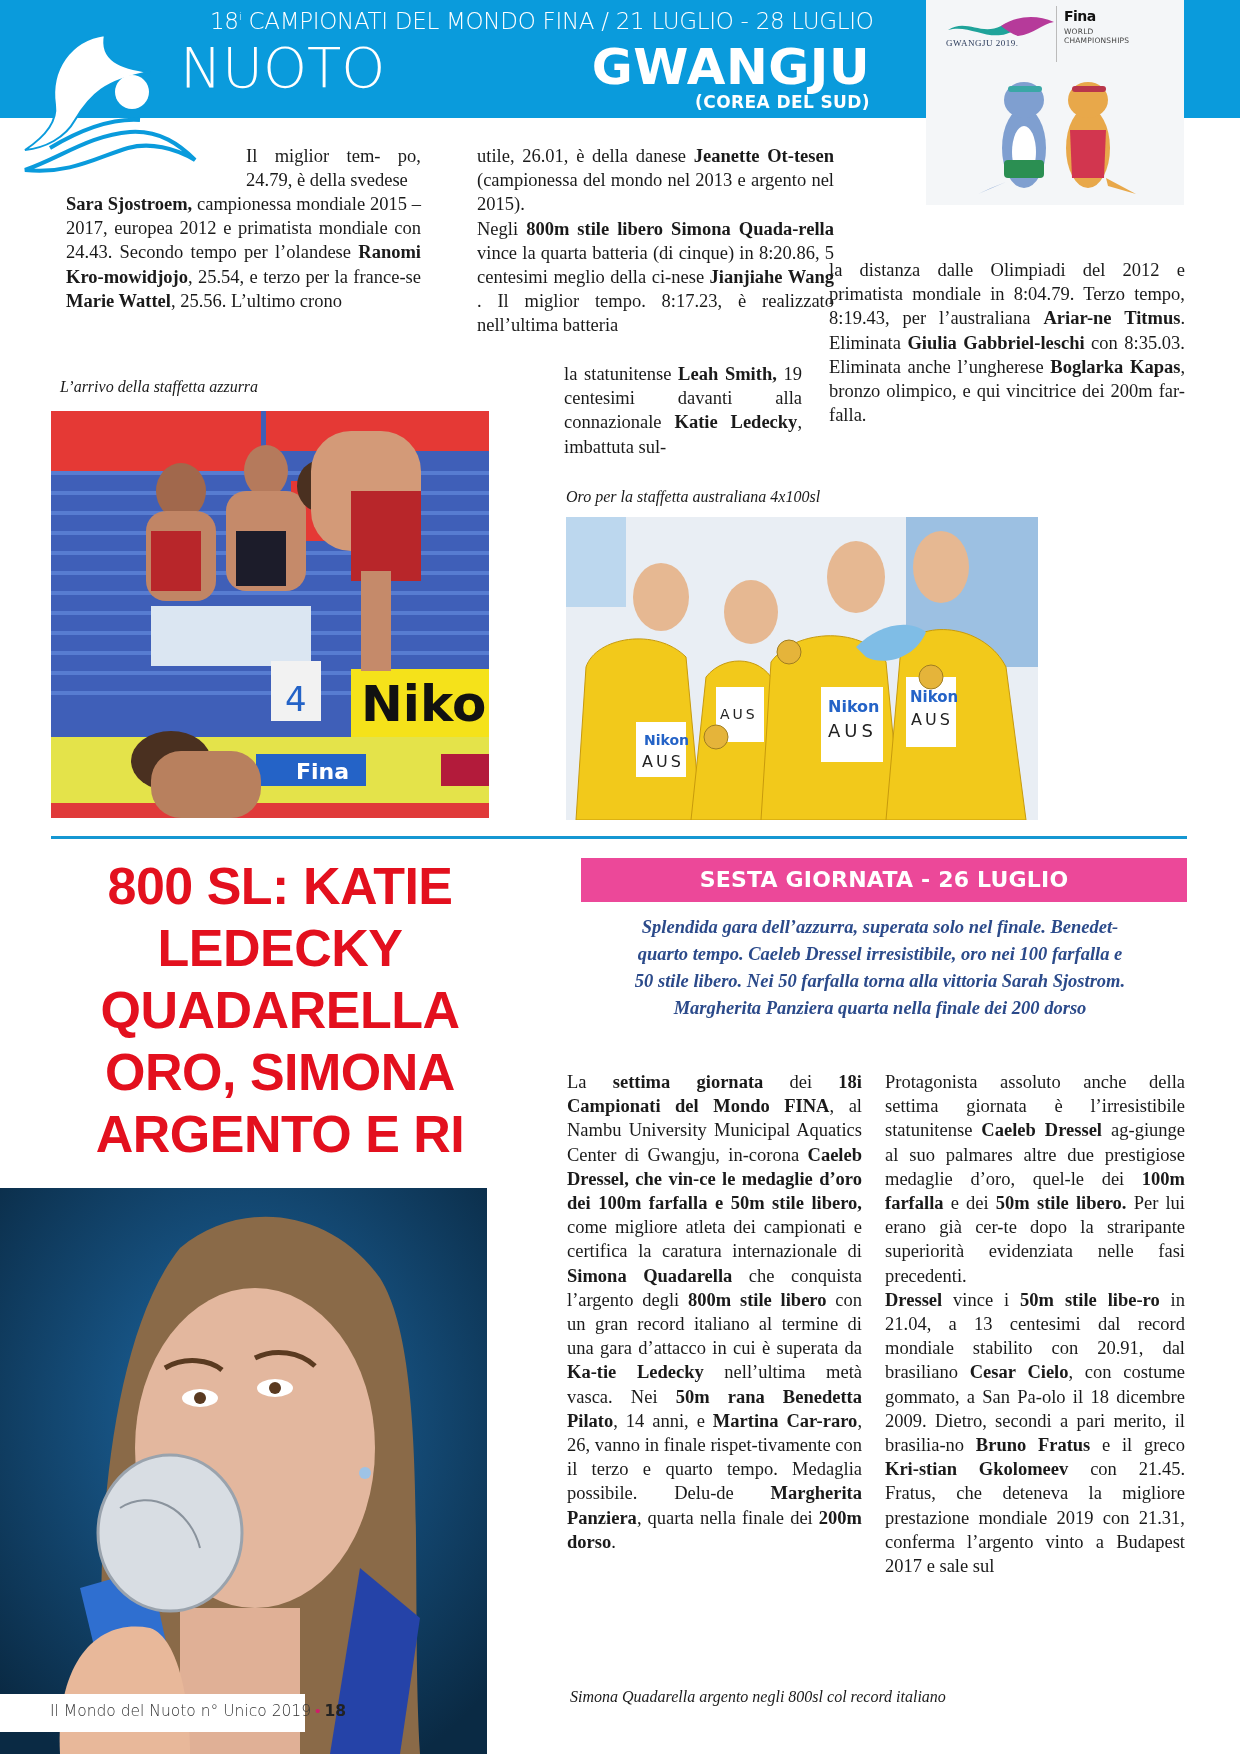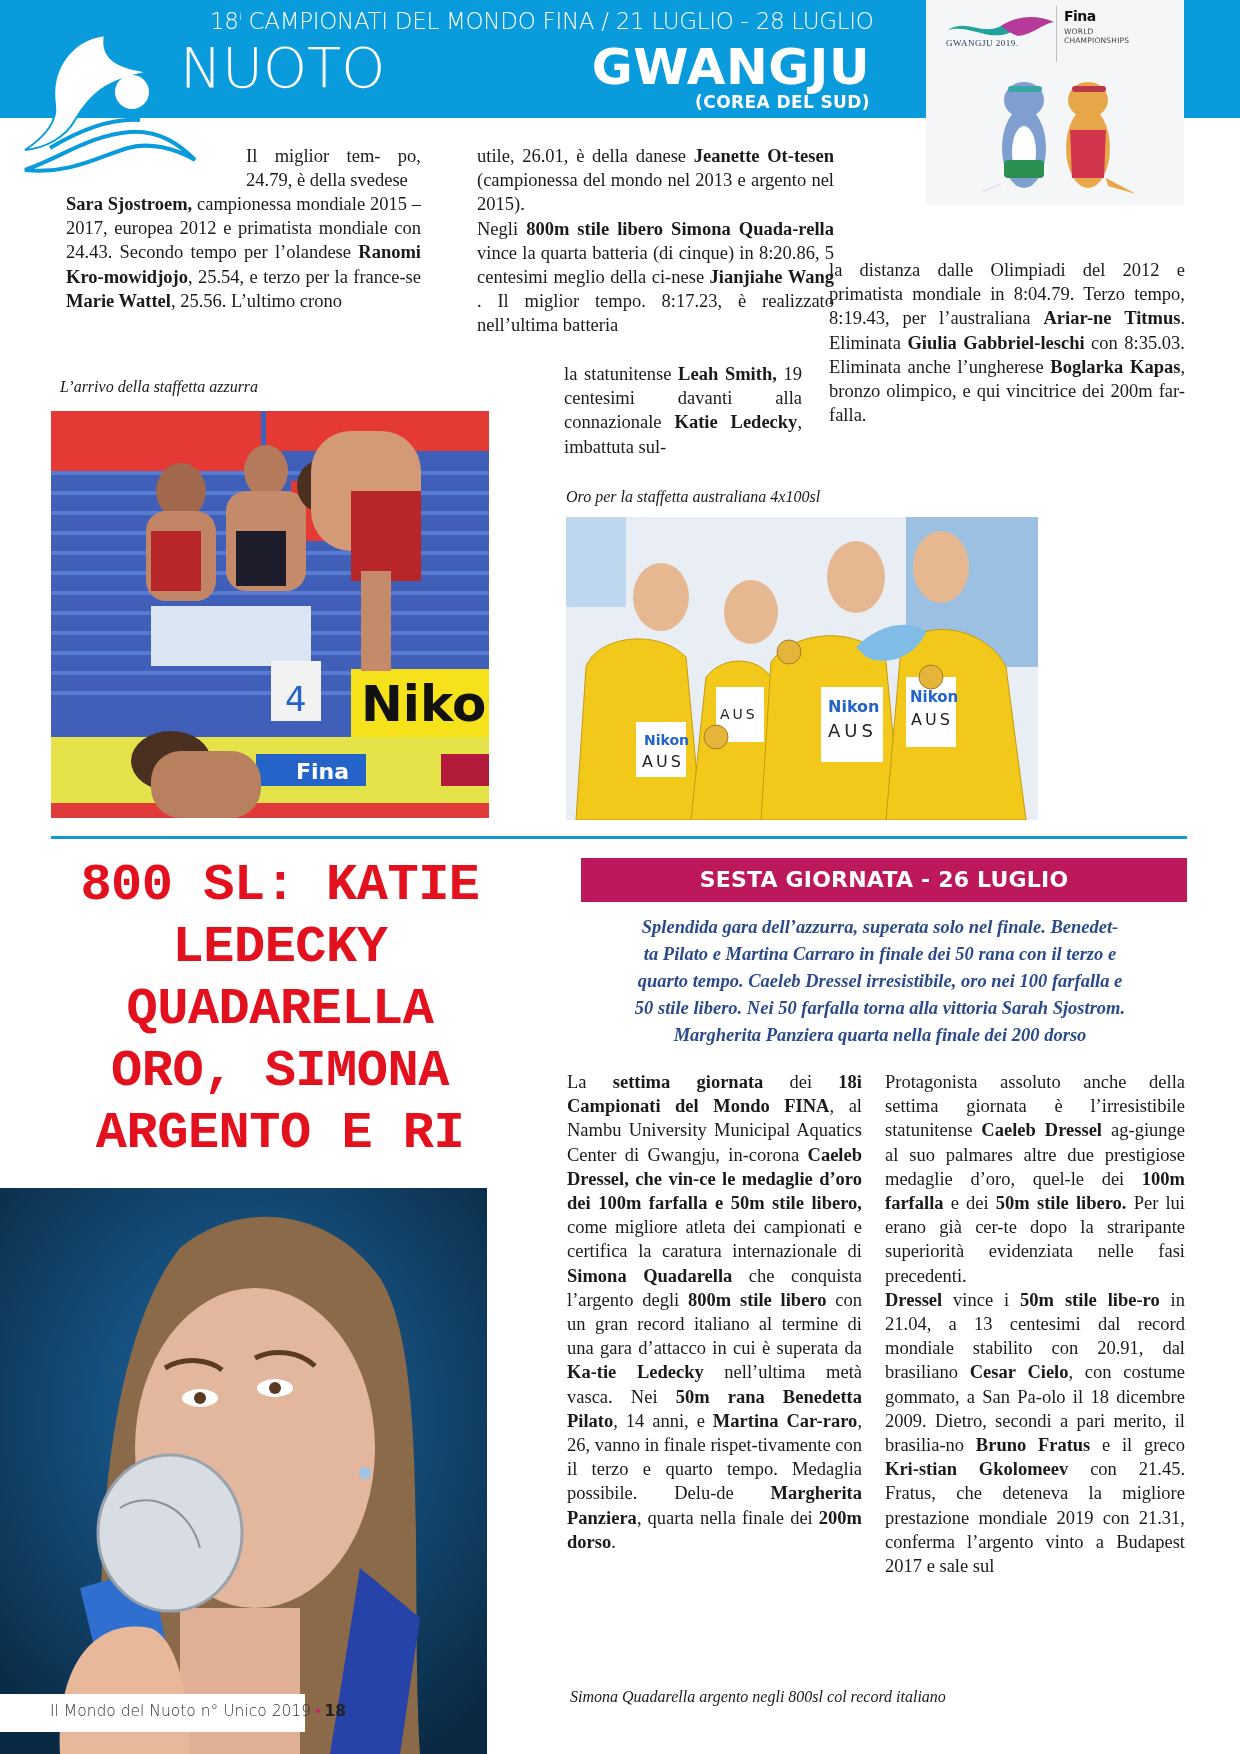--- a/index.html
+++ b/index.html
@@ -28,24 +28,24 @@
   .txt b { font-weight: 700; }
   .caption { position: absolute; font-style: italic; font-size: 16px; color: #1a1a1a; white-space: nowrap; }
 
   
   .photo { position: absolute; overflow: hidden; }
   .photo svg { display: block; width: 100%; height: 100%; }
 
   .rule { position: absolute; height: 3px; background: #1597d2; }
 
   
-  .headline { position: absolute; left: 60px; top: 855px; width: 440px; text-align: center; color: #e3101e; font-family: Liberation Mono, monospace; font-weight: 700; font-size: 52px; line-height: 62px; letter-spacing: -0.5px; }
+  .headline { position: absolute; left: 60px; top: 855px; width: 440px; text-align: center; color: #e3101e; font-family: Liberation Sans, sans-serif; font-weight: 700; font-size: 52px; line-height: 62px; letter-spacing: -0.5px; }
   .headline span { display: block; }
 
-  .section-bar { position: absolute; left: 581px; top: 858px; width: 606px; height: 44px; background: #be185d; color: #fff; font-family: "DejaVu Sans", sans-serif; font-weight: 700; font-size: 22px; text-align: center; line-height: 44px; letter-spacing: 0.2px; }
+  .section-bar { position: absolute; left: 581px; top: 858px; width: 606px; height: 44px; background: #ec4899; color: #fff; font-family: "DejaVu Sans", sans-serif; font-weight: 700; font-size: 22px; text-align: center; line-height: 44px; letter-spacing: 0.2px; }
   .standfirst { position: absolute; left: 575px; top: 914px; width: 610px; text-align: center; color: #2b4a8a; font-style: italic; font-weight: 700; font-size: 18.5px; line-height: 27px; }
   .standfirst span { display: block; }
 
   .footer-strip { position: absolute; left: 0; top: 1694px; width: 305px; height: 38px; background: #fff; }
   .footer-text { position: absolute; left: 50px; top: 1702px; font-family: "DejaVu Sans", sans-serif; font-weight: 300; font-size: 15.5px; color: #333; white-space: nowrap; }
   .footer-dot { color: #d01c6a; margin: 0 4px; }
   .footer-page { font-weight: 700; color: #222; }
 </style>
 </head>
 <body>
@@ -206,21 +206,20 @@
   <span>LEDECKY</span>
   <span>QUADARELLA</span>
   <span>ORO, SIMONA</span>
   <span>ARGENTO E RI</span>
 </div>
 
 <div class="section-bar">SESTA GIORNATA - 26 LUGLIO</div>
 
 <div class="standfirst">
   <span>Splendida gara dell’azzurra, superata solo nel finale. Benedet-</span>
-  <span>ta Pilato e Martina Carraro in finale dei 50 rana con il terzo e</span>
   <span>quarto tempo. Caeleb Dressel irresistibile, oro nei 100 farfalla e</span>
   <span>50 stile libero. Nei 50 farfalla torna alla vittoria Sarah Sjostrom.</span>
   <span>Margherita Panziera quarta nella finale dei 200 dorso</span>
 </div>
 
 <div class="photo" style="left:0; top:1188px; width:487px; height:566px;">
   <svg viewBox="0 0 487 566" preserveAspectRatio="none">
     <defs>
       <radialGradient id="bgq" cx="50%" cy="40%" r="70%">
         <stop offset="0%" stop-color="#1e6aa6"></stop>

